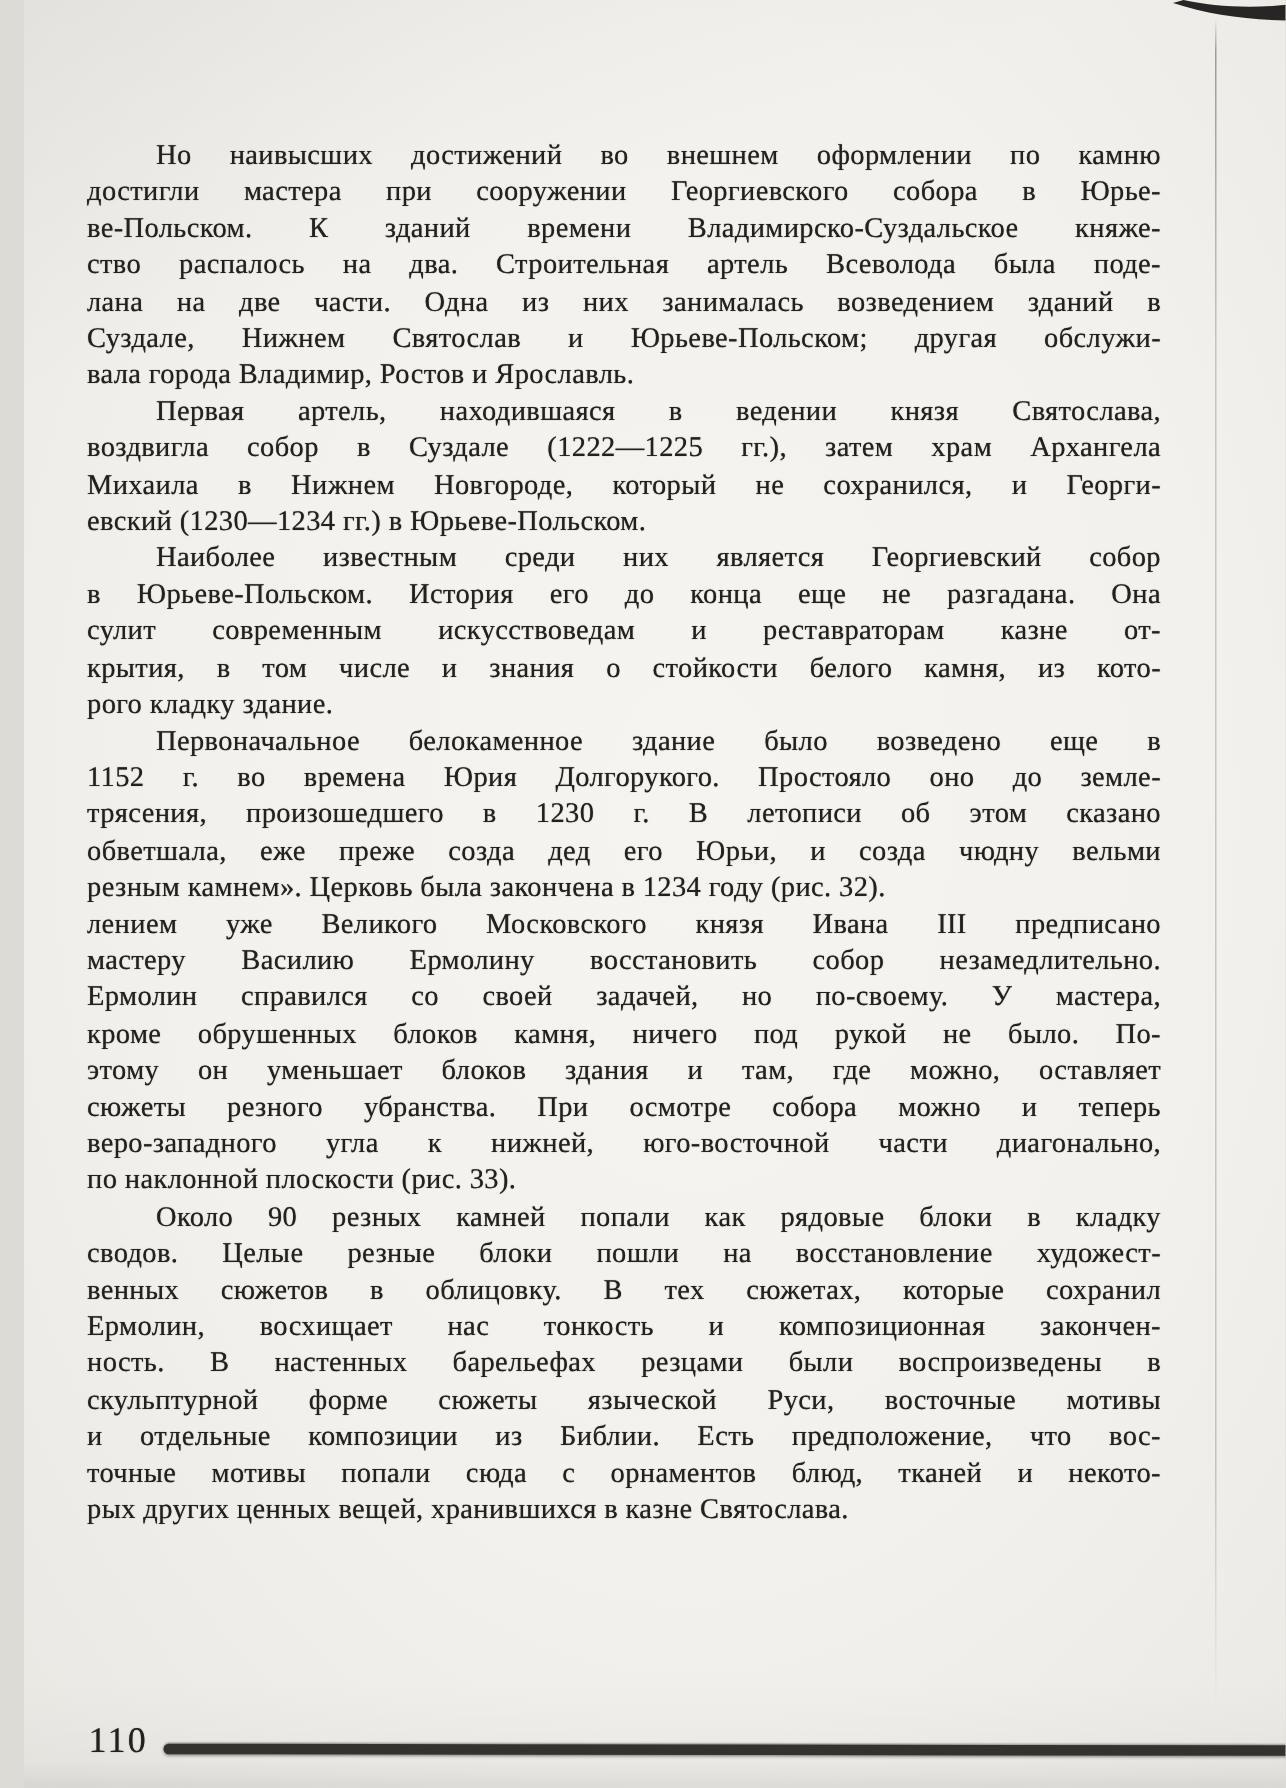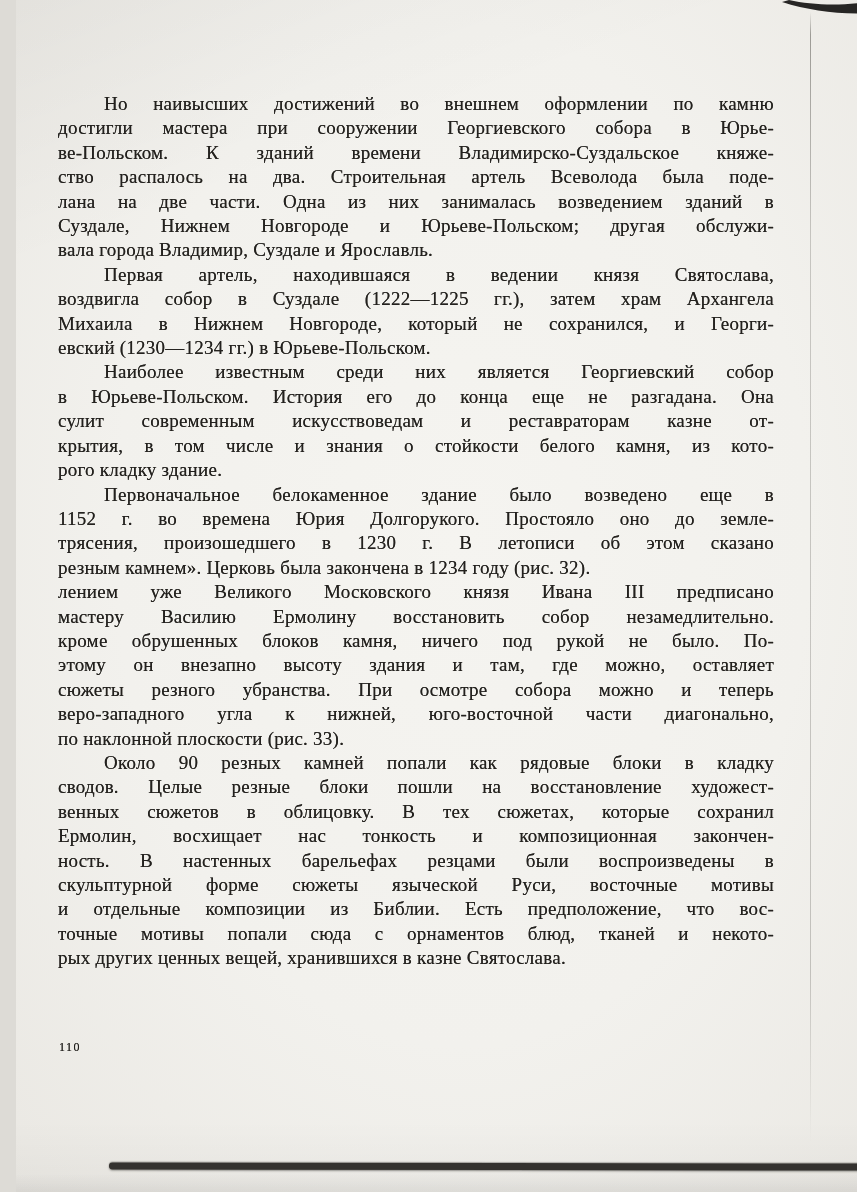--- a/index.html
+++ b/index.html
@@ -25,22 +25,22 @@
     line-height: 24.4px;
     letter-spacing: 0.25px;
     text-shadow: 0 0 0.6px rgba(35,33,30,0.75);
   }
   .line { text-align: justify; text-align-last: justify; }
   .line.plast { text-align-last: left; }
   .line.pfirst { text-indent: 46px; }
   .page-number {
     position: absolute;
     left: 43px;
-    top: 1040px;
-    font-size: 12px;
+    top: 1148px;
+    font-size: 24px;
     color: #23211e;
     letter-spacing: 1.5px;
     text-shadow: 0 0 0.6px rgba(35,33,30,0.75);
   }
   .corner-mark {
     position: absolute;
     top: 0;
     left: 766px;
     width: 91px;
     height: 24px;
@@ -101,39 +101,41 @@
   <div class="edge-line"></div>
 
   <div class="speck"></div>
 
   <div class="text-block" style="color: rgb(35, 33, 30);">
       <div class="line pfirst">Но наивысших достижений во внешнем оформлении по камню</div>
       <div class="line">достигли мастера при сооружении Георгиевского собора в Юрье-</div>
       <div class="line">ве-Польском. К зданий времени Владимирско-Суздальское княже-</div>
       <div class="line">ство распалось на два. Строительная артель Всеволода была поде-</div>
       <div class="line">лана на две части. Одна из них занималась возведением зданий в</div>
-      <div class="line">Суздале, Нижнем Новгороде и Юрьеве-Польском; другая обслужи-</div>
-      <div class="line plast">вала города Владимир, Суздале и Ярославль.</div>
+      <div class="line">Суздале, Нижнем Святослав и Юрьеве-Польском; другая обслужи-</div>
+      <div class="line plast">вала города Владимир, Ростов и Ярославль.</div>
       <div class="line pfirst">Первая артель, находившаяся в ведении князя Святослава,</div>
       <div class="line">воздвигла собор в Суздале (1222—1225 гг.), затем храм Архангела</div>
       <div class="line">Михаила в Нижнем Новгороде, который не сохранился, и Георги-</div>
       <div class="line plast">евский (1230—1234 гг.) в Юрьеве-Польском.</div>
       <div class="line pfirst">Наиболее известным среди них является Георгиевский собор</div>
       <div class="line">в Юрьеве-Польском. История его до конца еще не разгадана. Она</div>
       <div class="line">сулит современным искусствоведам и реставраторам казне от-</div>
       <div class="line">крытия, в том числе и знания о стойкости белого камня, из кото-</div>
       <div class="line plast">рого кладку здание.</div>
       <div class="line pfirst">Первоначальное белокаменное здание было возведено еще в</div>
       <div class="line">1152 г. во времена Юрия Долгорукого. Простояло оно до земле-</div>
       <div class="line">трясения, произошедшего в 1230 г. В летописи об этом сказано</div>
+      <div class="line">обветшала, еже преже созда дед его Юрьи, и созда чюдну вельми</div>
       <div class="line plast">резным камнем». Церковь была закончена в 1234 году (рис. 32).</div>
       <div class="line">лением уже Великого Московского князя Ивана III предписано</div>
       <div class="line">мастеру Василию Ермолину восстановить собор незамедлительно.</div>
+      <div class="line">Ермолин справился со своей задачей, но по-своему. У мастера,</div>
       <div class="line">кроме обрушенных блоков камня, ничего под рукой не было. По-</div>
-      <div class="line">этому он внезапно высоту здания и там, где можно, оставляет</div>
+      <div class="line">этому он уменьшает блоков здания и там, где можно, оставляет</div>
       <div class="line">сюжеты резного убранства. При осмотре собора можно и теперь</div>
       <div class="line">веро-западного угла к нижней, юго-восточной части диагонально,</div>
       <div class="line plast">по наклонной плоскости (рис. 33).</div>
       <div class="line pfirst">Около 90 резных камней попали как рядовые блоки в кладку</div>
       <div class="line">сводов. Целые резные блоки пошли на восстановление художест-</div>
       <div class="line">венных сюжетов в облицовку. В тех сюжетах, которые сохранил</div>
       <div class="line">Ермолин, восхищает нас тонкость и композиционная закончен-</div>
       <div class="line">ность. В настенных барельефах резцами были воспроизведены в</div>
       <div class="line">скульптурной форме сюжеты языческой Руси, восточные мотивы</div>
       <div class="line">и отдельные композиции из Библии. Есть предположение, что вос-</div>

